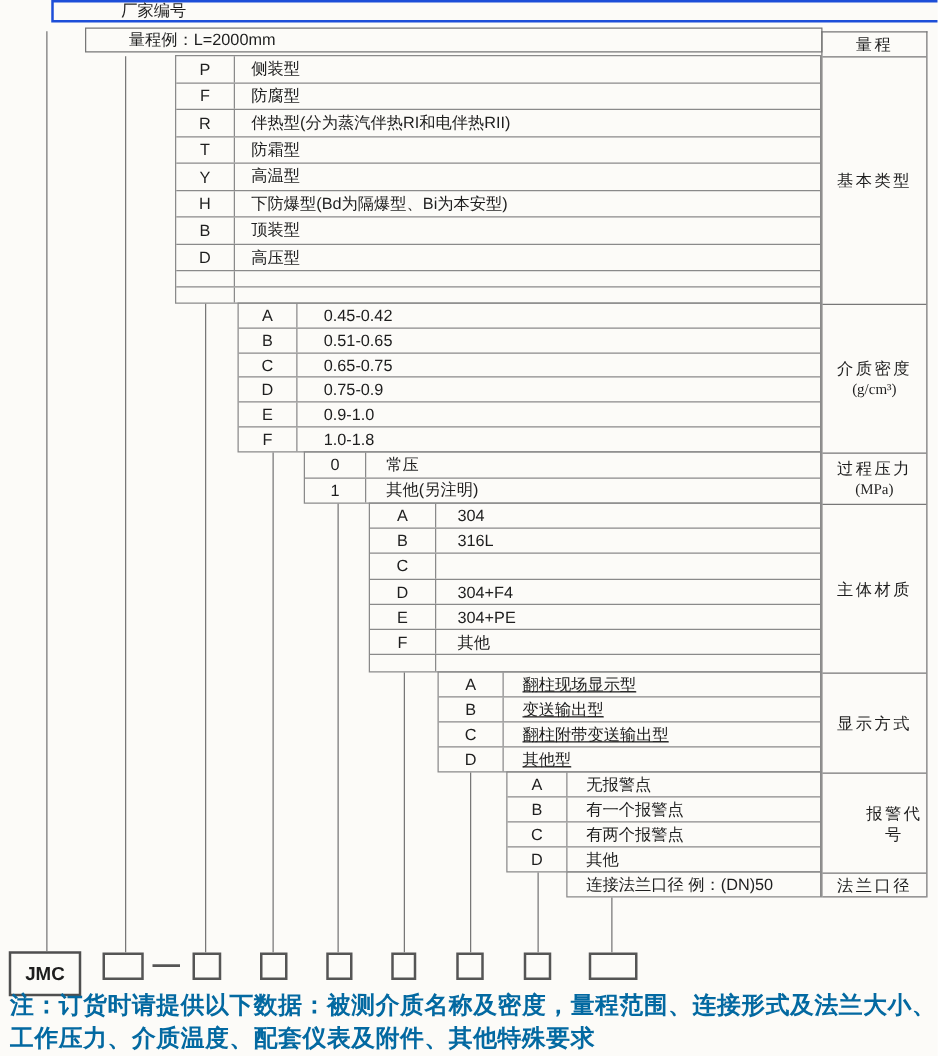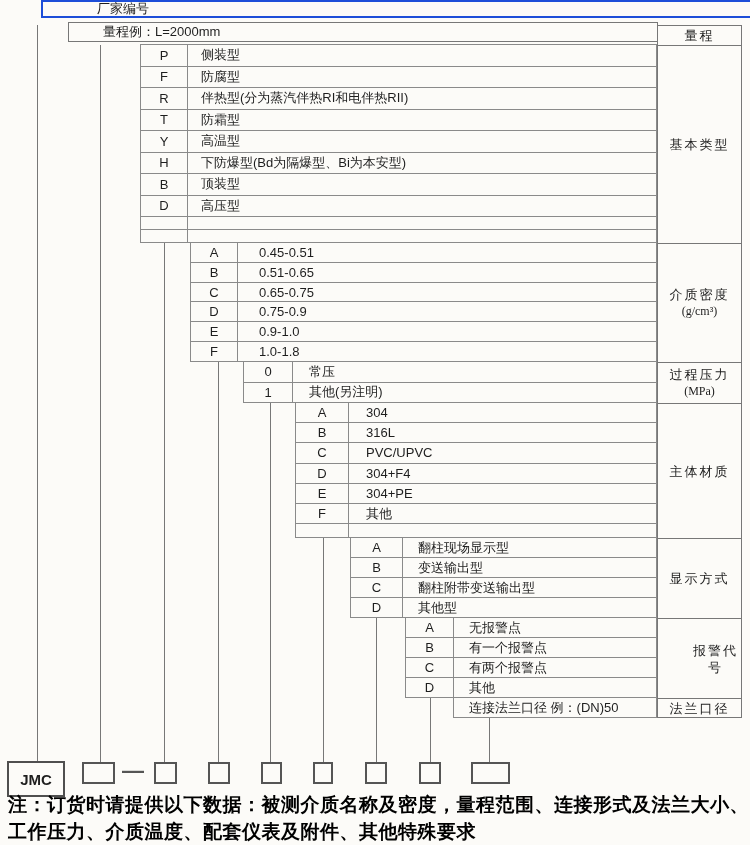--- a/index.html
+++ b/index.html
@@ -34,21 +34,21 @@
   .s1{left:140px;top:44px;width:517px;height:199px;}
   .s1 .code{width:47px;}  .s1 .desc{padding-left:13px;}
   .s2{left:190px;top:242px;width:467px;height:120px;}
   .s2 .code{width:47px;}  .s2 .desc{padding-left:21px;}
   .s3{left:243px;top:361px;width:414px;height:42px;}
   .s3 .code{width:49px;}  .s3 .desc{padding-left:16px;}
   .s4{left:295px;top:402px;width:362px;height:136px;}
   .s4 .code{width:53px;}  .s4 .desc{padding-left:17px;}
   .s4 .row.fixed{height:19.2px;}
   .s5{left:350px;top:537px;width:307px;height:81px;}
-  .s5 .code{width:52px;}  .s5 .desc{padding-left:15px;}
+  .s5 .code{width:52px;}  .s5 .desc{padding-left:15px;text-decoration:underline;}
   .s6{left:405px;top:617px;width:252px;height:81px;}
   .s6 .code{width:48px;}  .s6 .desc{padding-left:15px;}
   .flange-row{
     position:absolute;left:453px;top:697px;width:204px;height:21px;
     border:1px solid #8a8a8a;box-sizing:border-box;
     display:flex;align-items:center;padding-left:15px;white-space:nowrap;
   }
   
   .label-col{
     position:absolute;left:657px;top:25px;width:85px;height:693px;
@@ -87,21 +87,21 @@
   .b4{left:261px;width:21px;} .b5{left:313px;width:20px;} .b6{left:365px;width:22px;}
   .b7{left:419px;width:22px;} .b8{left:471px;width:39px;}
   .dash{
     position:absolute;left:120px;top:758px;width:26px;height:26px;
     display:flex;align-items:center;justify-content:center;
     font-weight:bold;font-size:22px;color:#555;
   }
   
   .note{
     position:absolute;left:8px;top:791px;width:742px;
-    color:#000000;font-weight:bold;font-size:19px;line-height:27px;
+    color:#0369a1;font-weight:bold;font-size:19px;line-height:27px;
     letter-spacing:0.5px;
   }
 </style>
 </head>
 <body>
 
 <div class="sheet">
 
   <div class="factory-box">
     <span>厂家编号</span>
@@ -149,21 +149,21 @@
     </div>
     <div class="row">
       <div class="code"></div>
       <div class="desc"></div>
     </div>
   </div>
 
   <div class="tbl s2">
     <div class="row">
       <div class="code">A</div>
-      <div class="desc">0.45-0.51</div>
+      <div class="desc">0.45-0.42</div>
     </div>
     <div class="row">
       <div class="code">B</div>
       <div class="desc">0.51-0.65</div>
     </div>
     <div class="row">
       <div class="code">C</div>
       <div class="desc">0.65-0.75</div>
     </div>
     <div class="row">
@@ -195,21 +195,20 @@
     <div class="row fixed">
       <div class="code">A</div>
       <div class="desc">304</div>
     </div>
     <div class="row fixed">
       <div class="code">B</div>
       <div class="desc">316L</div>
     </div>
     <div class="row fixed">
       <div class="code">C</div>
-      <div class="desc">PVC/UPVC</div>
     </div>
     <div class="row fixed">
       <div class="code">D</div>
       <div class="desc">304+F4</div>
     </div>
     <div class="row fixed">
       <div class="code">E</div>
       <div class="desc">304+PE</div>
     </div>
     <div class="row fixed">

